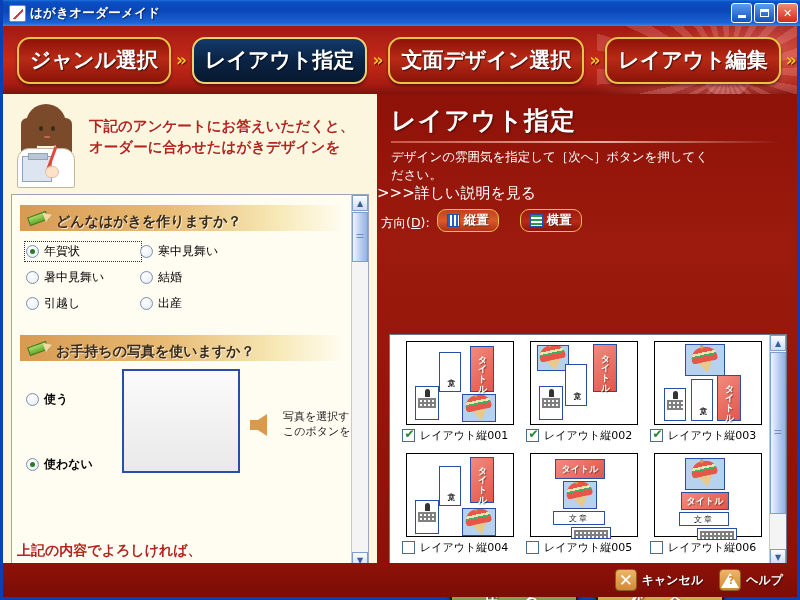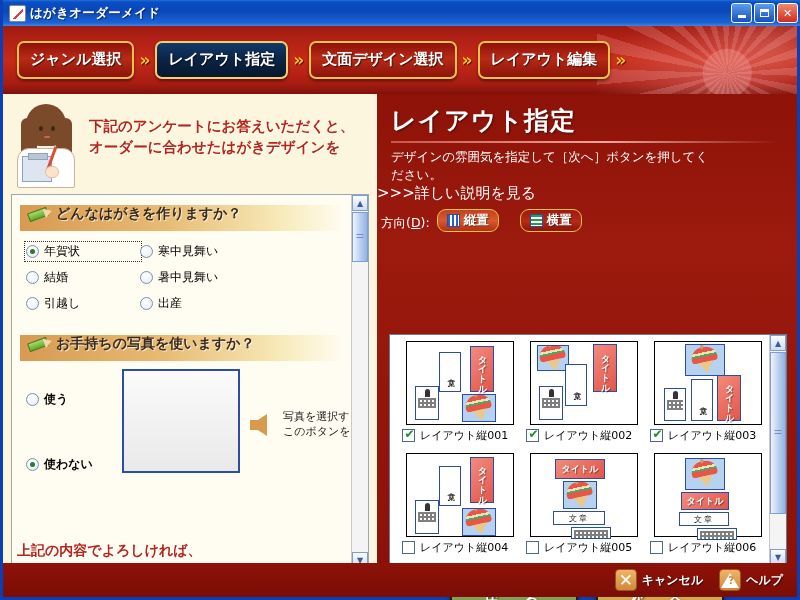--- a/index.html
+++ b/index.html
@@ -42,23 +42,23 @@
       linear-gradient(180deg,#9e1a10 0%,#b02015 18%,#c62a18 50%,#a81c12 85%,#7e120b 100%);
     display: flex; align-items: center; padding-left: 14px; overflow: hidden;
   }
   .navbar:before{content:"";position:absolute;right:-10px;top:-6px;width:210px;height:86px;
     background:
       repeating-conic-gradient(from 10deg at 62% 62%, rgba(255,175,175,.22) 0deg 7deg, rgba(255,175,175,0) 7deg 15deg),
       radial-gradient(circle at 62% 62%, rgba(255,190,190,.25) 0 24px, rgba(255,170,170,0) 25px);
     pointer-events:none;}
   .step {
     position: relative; z-index:2;
-    border: 2px solid #e8c34a; border-radius: 7px;
+    border: 2px solid #e8c34a; border-radius: 13px;
     background: linear-gradient(180deg,#8e1208 0%,#b82a16 45%,#8c1409 100%);
-    color: #ffeaa0; padding: 7px 11px 8px; font-size: 15px; font-weight: bold;
+    color: #ffeaa0; padding: 7px 11px 8px; font-size: 21px; font-weight: bold;
     white-space: nowrap; box-shadow: 0 2px 3px rgba(0,0,0,.45);
     text-shadow: 1px 1px 1px rgba(0,0,0,.6); cursor: pointer;
   }
   .step.active {
     background: linear-gradient(180deg,#123a6b 0%,#0b2344 50%,#07182f 100%);
     color: #fff; border-color: #f0d070;
   }
   .step.done { color:#fff; }
   .chev { color: #ffc423; font-size: 17px; font-weight: bold; margin: 0 5px;
           text-shadow: 1px 1px 1px rgba(0,0,0,.6); z-index:2; }
@@ -101,21 +101,21 @@
              background:#ffe2c8; border:1px solid #e0c0a4; border-radius:6px; }
   .intro-text { padding: 16px 0 0 6px; line-height: 1.45; }
   .intro-text div { font-size: 14.5px; font-weight: bold; color: #b4251a;
                     white-space: nowrap; text-shadow: 1px 1px 0 rgba(255,255,255,.8); }
 
   
   .qbox { position: absolute; left: 8px; top: 100px; width: 358px; height: 390px;
           background: #fffdf2; border: 1px solid #9aa7b8; overflow: hidden; }
   .qinner { position: absolute; left: 0; top: 0; width: 340px; height: 374px; overflow: hidden; }
 
-  .qhead { display: flex; align-items: flex-start; height: 26px; margin: 10px 8px 0 8px;
+  .qhead { display: flex; align-items: flex-end; height: 26px; margin: 10px 8px 0 8px;
            background: linear-gradient(90deg,#d79a52 0%,#e8bb74 45%,#f7e9b8 80%,#fffdf2 100%); }
   .pencil { width: 30px; height: 22px; position: relative; flex: none; margin-left: 2px; }
   .pencil .body { position: absolute; left: 6px; top: 5px; width: 20px; height: 9px;
                   background: linear-gradient(180deg,#a8dd6a,#5faa2c); transform: rotate(-20deg);
                   border: 1px solid #3f7a1c; }
   .pencil .tip { position: absolute; left: 22px; top: 2px; width: 0; height: 0;
                  border-left: 8px solid #f0d8a8; border-top: 5px solid transparent;
                  border-bottom: 5px solid transparent; transform: rotate(-20deg); }
   .qhead .t { font-size: 14px; font-weight: bold; color: #3a2a18; margin-left: 4px;
               text-shadow: 1px 1px 0 rgba(255,255,255,.7); white-space: nowrap; }
@@ -332,25 +332,25 @@
             <div class="radio on focus">
               <div class="dot"></div>
               <span>年賀状</span>
             </div>
             <div class="radio">
               <div class="dot"></div>
               <span>寒中見舞い</span>
             </div>
             <div class="radio">
               <div class="dot"></div>
-              <span>結婚</span>
+              <span>暑中見舞い</span>
             </div>
             <div class="radio">
               <div class="dot"></div>
-              <span>暑中見舞い</span>
+              <span>結婚</span>
             </div>
             <div class="radio">
               <div class="dot"></div>
               <span>引越し</span>
             </div>
             <div class="radio">
               <div class="dot"></div>
               <span>出産</span>
             </div>
           </div>

